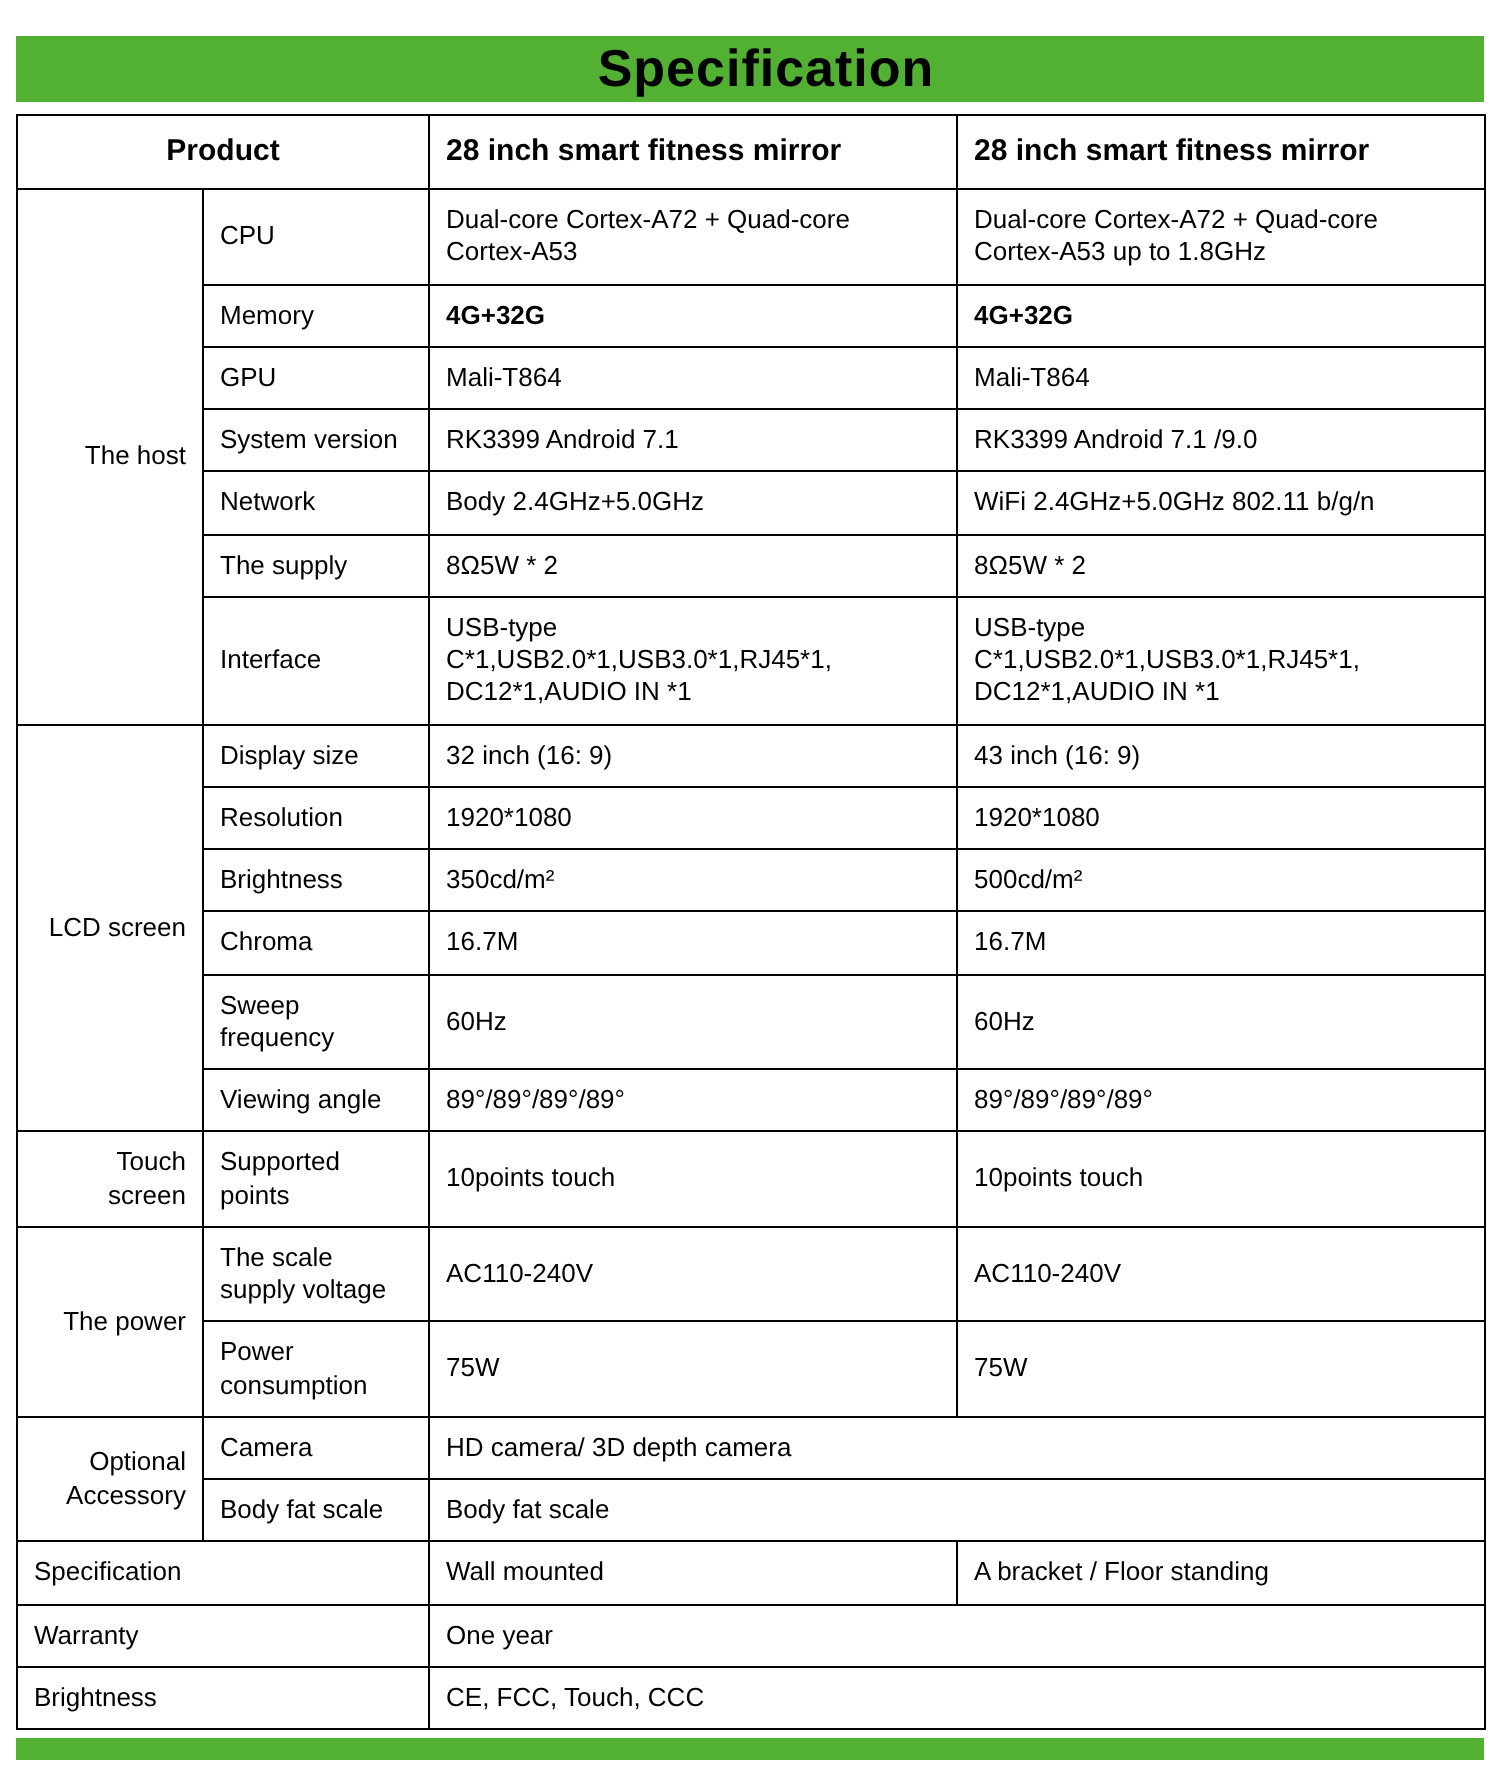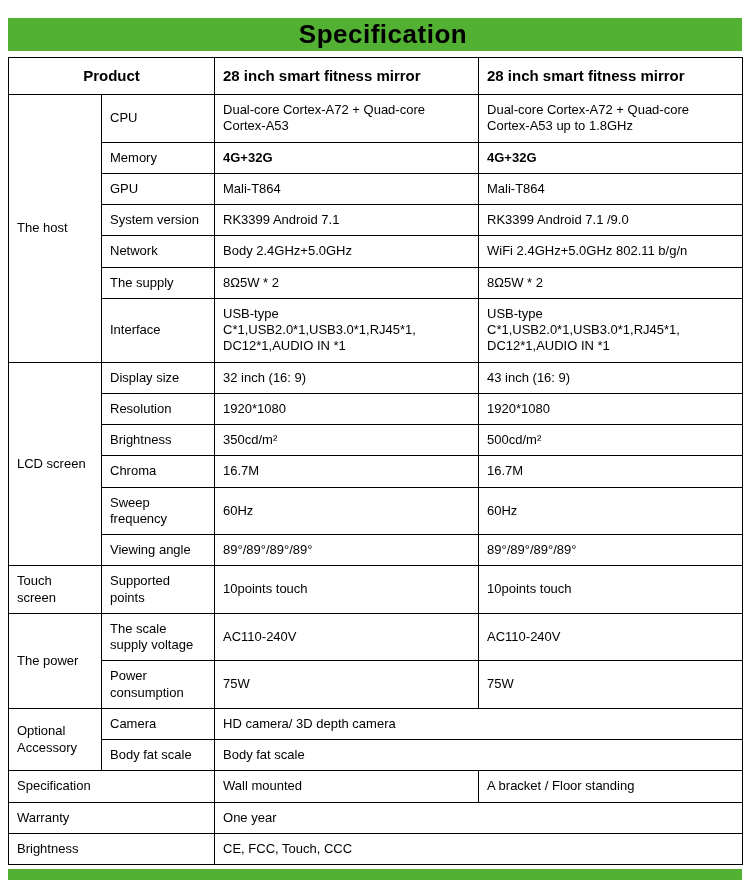--- a/index.html
+++ b/index.html
@@ -42,21 +42,21 @@
   .col-group { width: 93px; }
   .col-label { width: 113px; }
   .col-v1 { width: 264px; }
   .col-v2 { width: 264px; }
   tr.header-row td {
     font-weight: bold;
     font-size: 15px;
     height: 22px;
   }
   td.product-cell { text-align: center; }
-  td.group-cell { text-align: left; padding-left: 4px; padding-right: 4px; }
+  td.group-cell { text-align: right; padding-left: 4px; padding-right: 4px; }
   td.value-cell.bold { font-weight: bold; }
   .footer-bar {
     height: 11px;
     width: 734px;
     margin-top: 4px;
   }
 </style>
 </head>
 <body>
 

